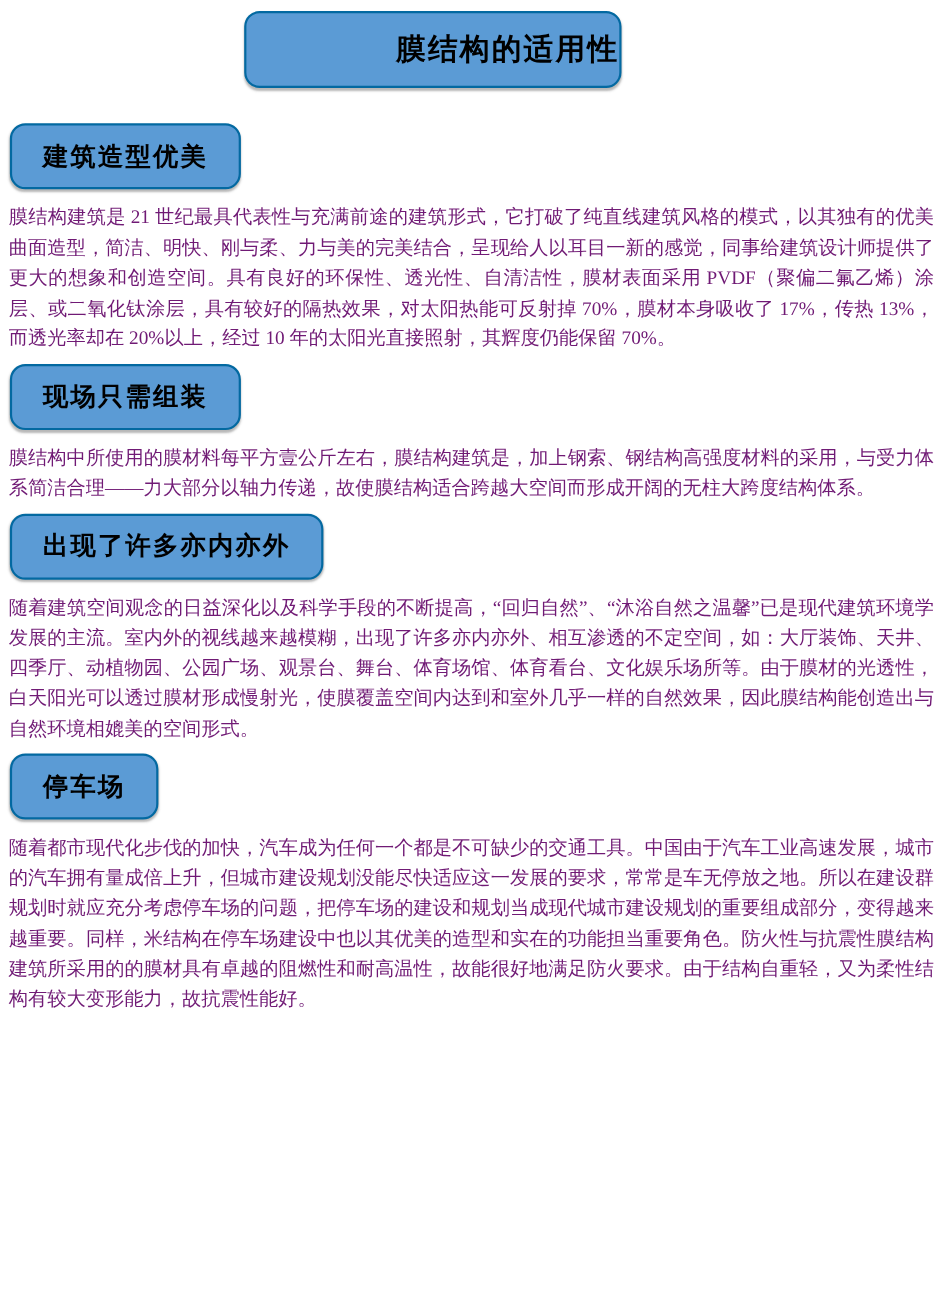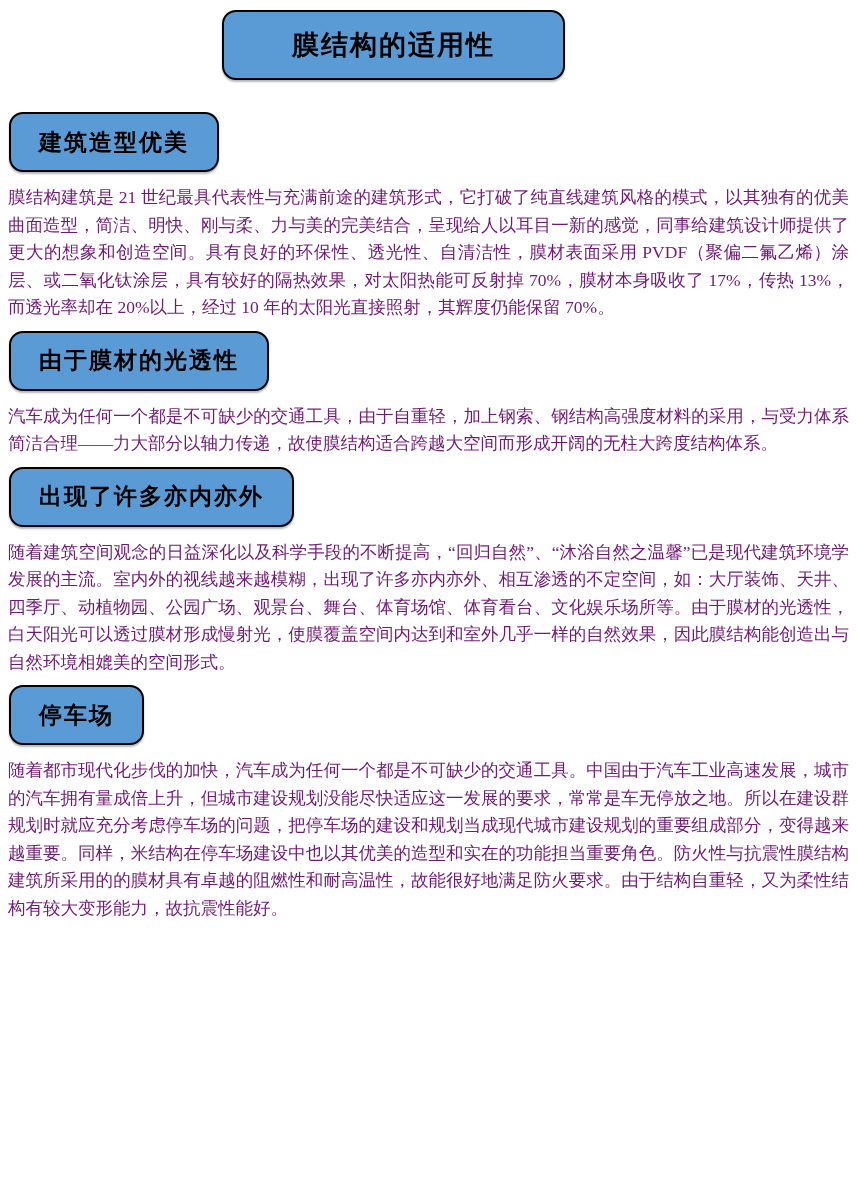--- a/index.html
+++ b/index.html
@@ -15,27 +15,27 @@
     overflow: hidden;
   }
   .page {
     width: 859px;
     height: 1183px;
     box-sizing: border-box;
     padding-top: 10px;
   }
   .bluebox {
     background: #5B9BD5;
-    border: 2px solid #000000;
+    border: 2px solid #0369a1;
     border-radius: 14px;
     box-sizing: border-box;
     box-shadow: 0 2px 2px rgba(50,50,50,0.35);
     display: flex;
     align-items: center;
-    justify-content: center;
+    justify-content: flex-end;
     font-weight: bold;
     color: #000000;
   }
   .title-box {
     width: 343px;
     height: 70px;
     margin-left: 222px;
     margin-bottom: 32px;
     font-size: 27px;
     letter-spacing: 2px;
@@ -71,23 +71,23 @@
 
   <div class="section">
     <div class="bluebox heading-box">
       <span>建筑造型优美</span>
     </div>
     <p class="section-body">膜结构建筑是 21 世纪最具代表性与充满前途的建筑形式，它打破了纯直线建筑风格的模式，以其独有的优美曲面造型，简洁、明快、刚与柔、力与美的完美结合，呈现给人以耳目一新的感觉，同事给建筑设计师提供了更大的想象和创造空间。具有良好的环保性、透光性、自清洁性，膜材表面采用 PVDF（聚偏二氟乙烯）涂层、或二氧化钛涂层，具有较好的隔热效果，对太阳热能可反射掉 70%，膜材本身吸收了 17%，传热 13%，而透光率却在 20%以上，经过 10 年的太阳光直接照射，其辉度仍能保留 70%。</p>
   </div>
 
   <div class="section">
     <div class="bluebox heading-box">
-      <span>由于膜材的光透性</span>
+      <span>现场只需组装</span>
     </div>
-    <p class="section-body">汽车成为任何一个都是不可缺少的交通工具，由于自重轻，加上钢索、钢结构高强度材料的采用，与受力体系简洁合理——力大部分以轴力传递，故使膜结构适合跨越大空间而形成开阔的无柱大跨度结构体系。</p>
+    <p class="section-body">膜结构中所使用的膜材料每平方壹公斤左右，膜结构建筑是，加上钢索、钢结构高强度材料的采用，与受力体系简洁合理——力大部分以轴力传递，故使膜结构适合跨越大空间而形成开阔的无柱大跨度结构体系。</p>
   </div>
 
   <div class="section">
     <div class="bluebox heading-box">
       <span>出现了许多亦内亦外</span>
     </div>
     <p class="section-body">随着建筑空间观念的日益深化以及科学手段的不断提高，“回归自然”、“沐浴自然之温馨”已是现代建筑环境学发展的主流。室内外的视线越来越模糊，出现了许多亦内亦外、相互渗透的不定空间，如：大厅装饰、天井、四季厅、动植物园、公园广场、观景台、舞台、体育场馆、体育看台、文化娱乐场所等。由于膜材的光透性，白天阳光可以透过膜材形成慢射光，使膜覆盖空间内达到和室外几乎一样的自然效果，因此膜结构能创造出与自然环境相媲美的空间形式。</p>
   </div>
 
   <div class="section">

